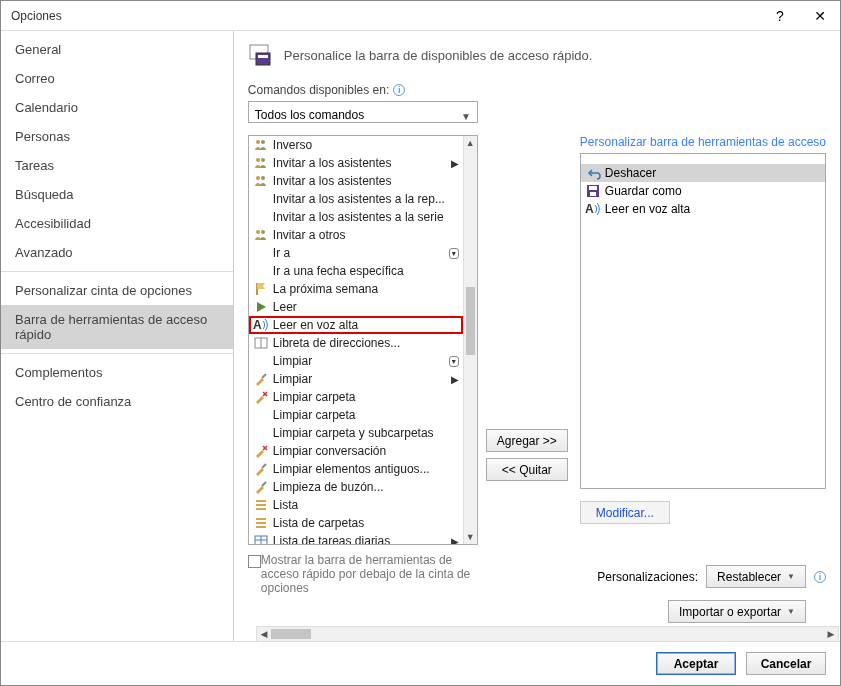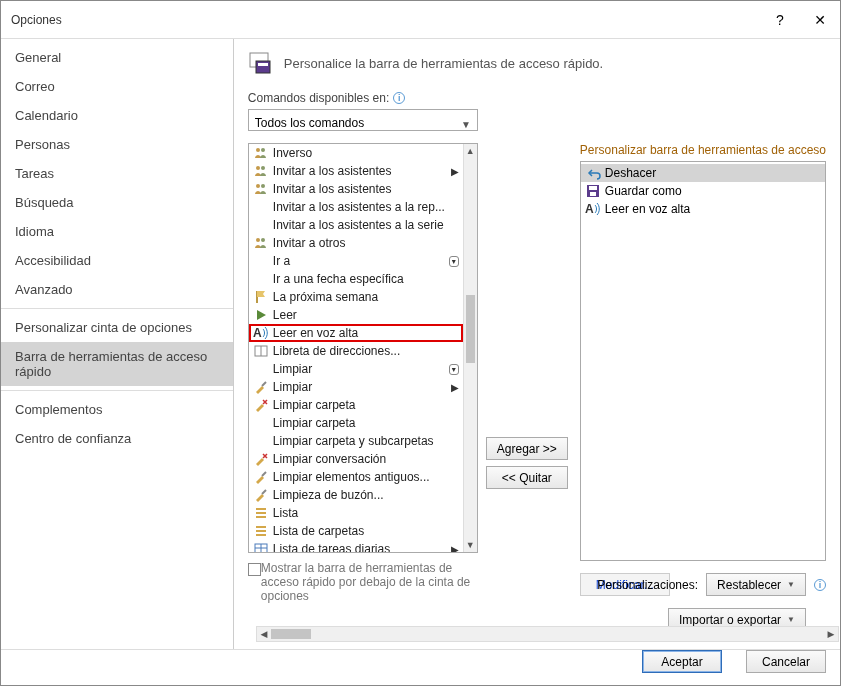--- a/index.html
+++ b/index.html
@@ -1,18 +1,18 @@
 <!DOCTYPE html>
 <html><head>
 <meta charset="utf-8">
 <style>
 * { box-sizing: border-box; margin: 0; padding: 0; font-family: "Segoe UI", Tahoma, sans-serif; font-size: 12px; }
 body { background: #fff; width: 841px; height: 686px; overflow: hidden; border: 1px solid #888; }
 
-.titlebar { height: 38px; display: flex; align-items: center; padding: 0 0 0 10px; border-bottom: 1px solid #ddd; }
+.titlebar { height: 30px; display: flex; align-items: center; padding: 0 0 0 10px; border-bottom: 1px solid #ddd; }
 .titlebar .title { font-size: 12px; color: #333; }
 .titlebar .spacer { flex: 1; }
 .titlebar .help, .titlebar .close { width: 40px; height: 30px; display:flex; align-items:center; justify-content:center; font-size:14px; }
 
 .main { display:flex; height: 610px; }
 
 .sidebar { width: 244px; background:#fff; padding: 4px 0; border-right:1px solid #ccc; }
 .sidebar .cat { padding: 7px 14px; color:#444; cursor:pointer; font-size:13px; }
 .sidebar .cat.selected { background:#d4d4d4; }
 .sidebar .sep { height:1px; background:#ddd; margin:4px 0; }
@@ -42,38 +42,38 @@
 .listbox .sb-track { flex:1; position:relative;}
 .listbox .sb-thumb { position:absolute; left:2px; right:2px; background:#c4c4c4;}
 
 .middle-btns { display:flex; flex-direction:column; gap:6px; justify-content:center; padding-top:180px; }
 .btn { border:1px solid #aaa; background:linear-gradient(#fafafa,#e8e8e8); height:23px; padding:0 10px; font-size:12px; display:flex;align-items:center;justify-content:center; cursor:pointer; white-space:nowrap;}
 .btn.disabled { color:#1d4ed8; border-color:#ccc; background:#f4f4f4; cursor:default;}
 .btn.primary { border-color:#2e6cb8; box-shadow: inset 0 0 0 1px #8ab4e8;}
 .btn.combo-btn::after { content:"▼"; font-size:8px; margin-left:6px; color:#555;}
 
 .right-col { flex:1; margin-left:4px;}
-.right-label { font-size:12px; color:#a16207; margin-bottom:4px; white-space:nowrap; overflow:hidden;}
-.right-list { border:1px solid #aaa; height:400px; background:#fff; padding:2px 0;}
+.right-label { font-size:12px; color:#3b82f6; margin-bottom:4px; white-space:nowrap; overflow:hidden;}
+.right-list { border:1px solid #aaa; height:336px; background:#fff; padding:10px 0;}
 .right-list .row { display:flex; align-items:center; height:18px; padding-left:4px; gap:4px;}
 .right-list .row.sel { background:#d4d4d4;}
 
 .bottom-left { margin-top:8px; display:flex; align-items:flex-start; gap:0; width:230px;}
 .checkbox { width:13px;height:13px;border:1px solid #888;margin-top:2px; flex-shrink:0;}
 .bottom-left .lbl { color:#777; font-size:12px;}
 
 .bottom-right { position:absolute; right:14px; bottom:18px; display:flex; flex-direction:column; gap:12px; align-items:flex-end;}
 .bottom-right .line { display:flex; align-items:center; gap:8px;}
 
 .bottom-scroll { position:absolute; left:256px; right:2px; bottom:44px; height:16px; background:#f0f0f0; border:1px solid #ddd;}
 .bottom-scroll .thumb { position:absolute; top:2px; bottom:2px; left:14px; width:40px; background:#c4c4c4;}
 .bottom-scroll .l, .bottom-scroll .r { position:absolute; top:0; bottom:0; width:14px; display:flex;align-items:center;justify-content:center;font-size:9px;color:#555;}
 .bottom-scroll .l{left:0;} .bottom-scroll .r{right:0;}
 
-.footer { height:44px; border-top:1px solid #ddd; display:flex; align-items:flex-start; justify-content:flex-end; gap:24px; padding:0 14px;}
+.footer { height:44px; border-top:1px solid #ddd; display:flex; align-items:center; justify-content:flex-end; gap:10px; padding:0 14px;font-weight:bold;}
 
 svg { display:block;}
 </style>
 </head>
 <body>
 
 <div class="titlebar">
   <span class="title">Opciones</span>
   <span class="spacer"></span>
   <div class="help">?</div>
@@ -81,41 +81,40 @@
 </div>
 
 <div class="main">
   <div class="sidebar" id="sidebar">
       <div class="cat">General</div>
       <div class="cat">Correo</div>
       <div class="cat">Calendario</div>
       <div class="cat">Personas</div>
       <div class="cat">Tareas</div>
       <div class="cat">Búsqueda</div>
-      <div class="cat">Idioma</div>
       <div class="cat">Accesibilidad</div>
       <div class="cat">Avanzado</div>
       <div class="sep"></div>
       <div class="cat">Personalizar cinta de opciones</div>
       <div class="cat selected">Barra de herramientas de acceso rápido</div>
       <div class="sep"></div>
       <div class="cat">Complementos</div>
       <div class="cat">Centro de confianza</div>
     </div>
 
   <div class="content">
     <div class="header-row">
       <span class="header-icon">
         <svg viewBox="0 0 28 28">
             <rect x="2" y="4" width="18" height="14" fill="none" stroke="#888"></rect>
             <rect x="8" y="12" width="14" height="12" fill="#5b3b8c" stroke="#333"></rect>
             <rect x="10" y="14" width="10" height="3" fill="#fff"></rect>
           </svg>
       </span>
-      <span class="header-text">Personalice la barra de herramientas de acceso rápido.</span>
+      <span class="header-text">Personalice la barra de disponibles de acceso rápido.</span>
     </div>
 
     <div class="label-top">
       <span>Comandos disponibles en:</span>
       <span class="info-icon">i</span>
     </div>
     <div class="combo">
       <span>Todos los comandos</span>
       <span class="arrow">▼</span>
     </div>

